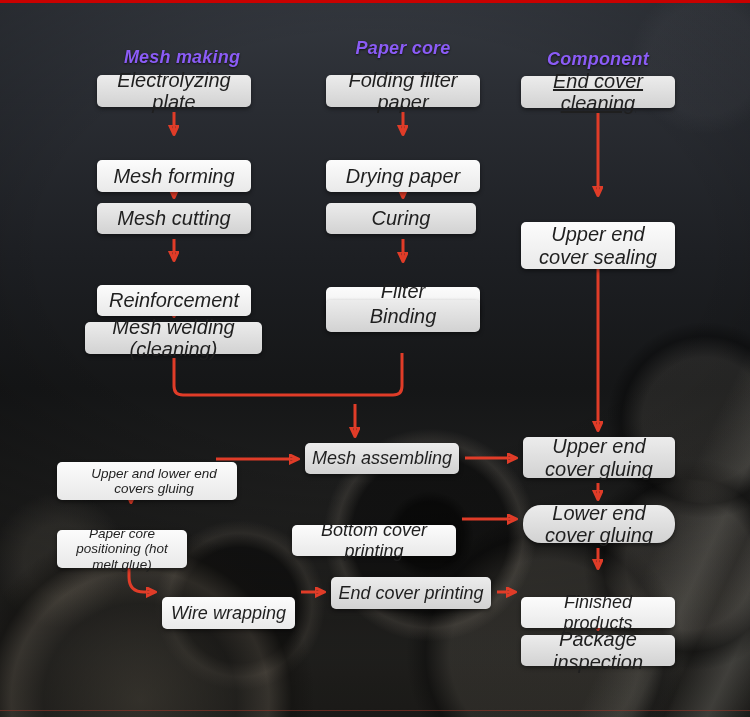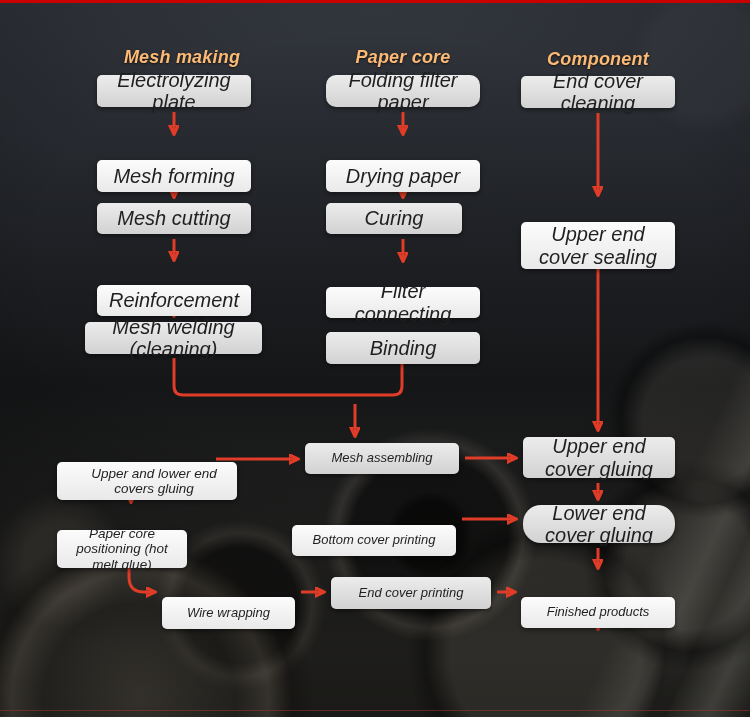--- a/index.html
+++ b/index.html
@@ -22,32 +22,32 @@
       radial-gradient(circle 90px at 60px 560px, rgba(110,104,92,.2) 40%, rgba(0,0,0,0) 75%),
       linear-gradient(115deg, rgba(0,0,0,0) 84%, rgba(160,158,148,.22) 89%, rgba(58,56,52,.12) 92%, rgba(176,174,164,.24) 96%, rgba(0,0,0,0) 100%),
       radial-gradient(ellipse 600px 380px at 50% 34%, rgba(0,0,0,0) 55%, rgba(0,0,0,.30) 100%),
       linear-gradient(180deg,#34383f 0%,#2a2d33 14%,#1d1f23 36%,#151617 54%,#212120 74%,#2b2a27 91%,#252421 100%);
   }
   .topbar{position:absolute;top:0;left:0;width:750px;height:3px;background:#c90100;}
   .bottomline{position:absolute;top:710px;left:0;width:750px;height:1px;background:rgba(158,52,40,.55);}
 
   .hdr{
     position:absolute; text-align:center; font-weight:bold; font-style:italic;
-    font-size:18px; color:#fdba74; letter-spacing:.2px;
+    font-size:18px; color:#8b5cf6; letter-spacing:.2px;
     text-shadow:0 1px 2px rgba(0,0,0,.65);
   }
   .node{
     position:absolute; display:flex; align-items:center; justify-content:center;
     text-align:center; font-style:italic; color:#1f1f1f;
     background:linear-gradient(180deg,#ececec 0%,#d2d2d2 100%);
     border-radius:5px; box-shadow:0 2px 4px rgba(0,0,0,.45);
     font-size:20px; line-height:1.12; padding:2px 6px; box-sizing:border-box;
   }
   .node.light{background:linear-gradient(180deg,#fcfcfc 0%,#e9e9e9 100%);margin-top:20px;}
-  .node.big{font-size:13px;}
+  .node.big{font-size:18px;}
   .node.small{font-size:13.5px;}
   .connectors{position:absolute;inset:0;pointer-events:none;}
   .connectors path{stroke:#e03c28;stroke-width:3;fill:none;stroke-linejoin:round;}
 </style>
 </head>
 <body>
 
 <div id="canvas">
   <div class="bg"></div>
   <div class="topbar"></div>
@@ -82,42 +82,43 @@
     <path d="M131,485 V502" marker-end="url(#ah)"></path>
     <path d="M129,551 V577 Q129,592 144,592 L155,592" marker-end="url(#ah)"></path>
     <path d="M301,592 H324" marker-end="url(#ah)"></path>
     <path d="M497,592 H515" marker-end="url(#ah)"></path>
     <path d="M598,483 V499" marker-end="url(#ah)"></path>
     <path d="M598,548 V568" marker-end="url(#ah)"></path>
     <path d="M598,613 V629" marker-end="url(#ah)"></path>
   </svg>
 
   <div class="hdr" style="left:97px;top:47px;width:170px;">Mesh making</div>
-  <div class="hdr" style="left:326px;top:47px;width:154px;">Paper core</div>
+  <div class="hdr" style="left:326px;top:38px;width:154px;">Paper core</div>
   <div class="hdr" style="left:521px;top:49px;width:154px;">Component</div>
 
   <div class="node" style="left:97px;top:75px;width:154px;height:32px;">Electrolyzing plate</div>
   <div class="node light" style="left:97px;top:140px;width:154px;height:32px;">Mesh forming</div>
   <div class="node" style="left:97px;top:203px;width:154px;height:31px;">Mesh cutting</div>
   <div class="node light" style="left:97px;top:265px;width:154px;height:31px;">Reinforcement</div>
   <div class="node" style="left:85px;top:322px;width:177px;height:32px;">Mesh welding (cleaning)</div>
 
-  <div class="node" style="left:326px;top:75px;width:154px;height:32px;border-radius:10px;">Folding filter paper</div>
+  <div class="node" style="left:326px;top:75px;width:154px;height:32px;">Folding filter paper</div>
   <div class="node light" style="left:326px;top:140px;width:154px;height:32px;">Drying paper</div>
-  <div class="node" style="left:326px;top:203px;width:136px;height:31px;">Curing</div>
+  <div class="node" style="left:326px;top:203px;width:150px;height:31px;">Curing</div>
   <div class="node light" style="left:326px;top:267px;width:154px;height:31px;">Filter connecting</div>
-  <div class="node" style="left:326px;top:332px;width:154px;height:32px;">Binding</div>
+  <div class="node" style="left:326px;top:300px;width:154px;height:32px;">Binding</div>
 
-  <div class="node" style="left:521px;top:76px;width:154px;height:32px;">End cover cleaning</div>
+  <div class="node" style="left:521px;top:76px;width:154px;height:32px;text-decoration:underline;">End cover cleaning</div>
   <div class="node light" style="left:521px;top:202px;width:154px;height:47px;">Upper end cover sealing</div>
 
   <div class="node light small" style="left:57px;top:442px;width:180px;height:38px;padding-left:20px;">Upper and lower end covers gluing</div>
   <div class="node big" style="left:305px;top:443px;width:154px;height:31px;">Mesh assembling</div>
   <div class="node" style="left:523px;top:437px;width:152px;height:41px;">Upper end cover gluing</div>
 
   <div class="node light small" style="left:57px;top:510px;width:130px;height:38px;">Paper core positioning (hot melt glue)</div>
   <div class="node light big" style="left:292px;top:505px;width:164px;height:31px;">Bottom cover printing</div>
   <div class="node" style="left:523px;top:505px;width:152px;height:38px;border-radius:18px;">Lower end cover gluing</div>
 
   <div class="node light big" style="left:162px;top:577px;width:133px;height:32px;">Wire wrapping</div>
   <div class="node big" style="left:331px;top:577px;width:160px;height:32px;">End cover printing</div>
   <div class="node light big" style="left:521px;top:577px;width:154px;height:31px;">Finished products</div>
+  <div class="node" style="left:521px;top:635px;width:154px;height:31px;">Package inspection</div>
 </div>
 
 </body></html>

